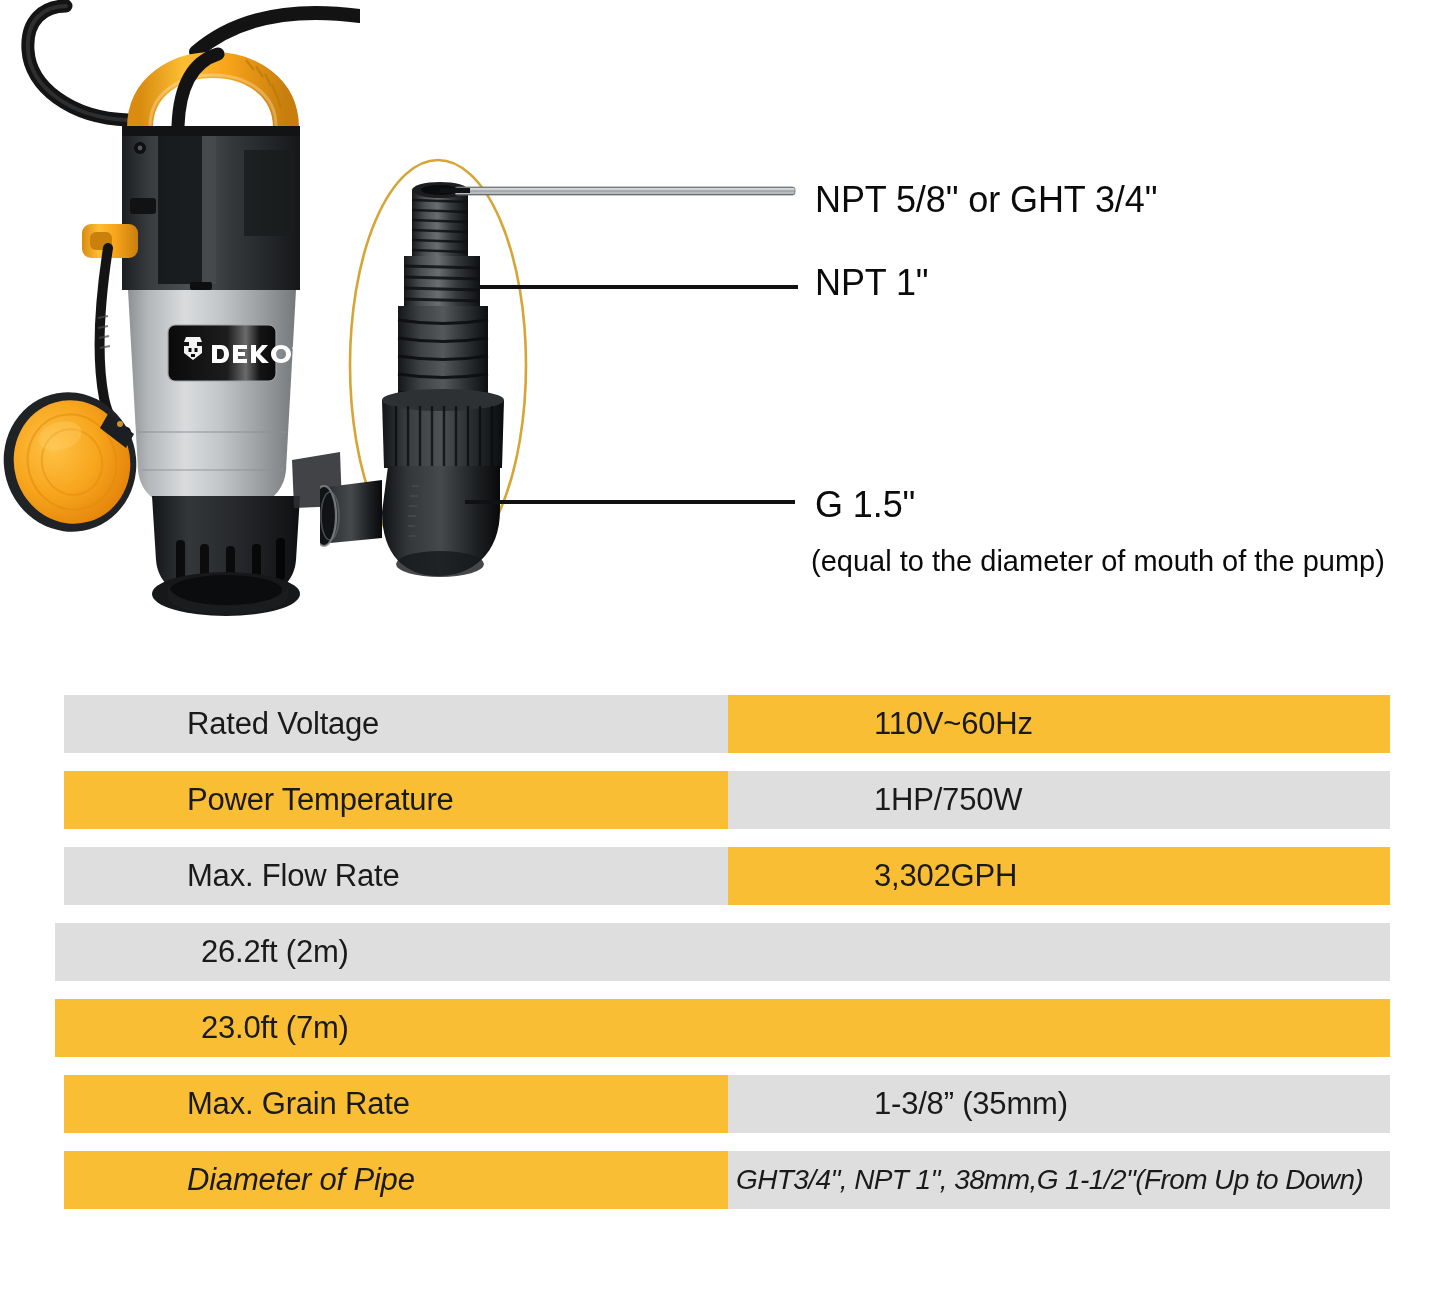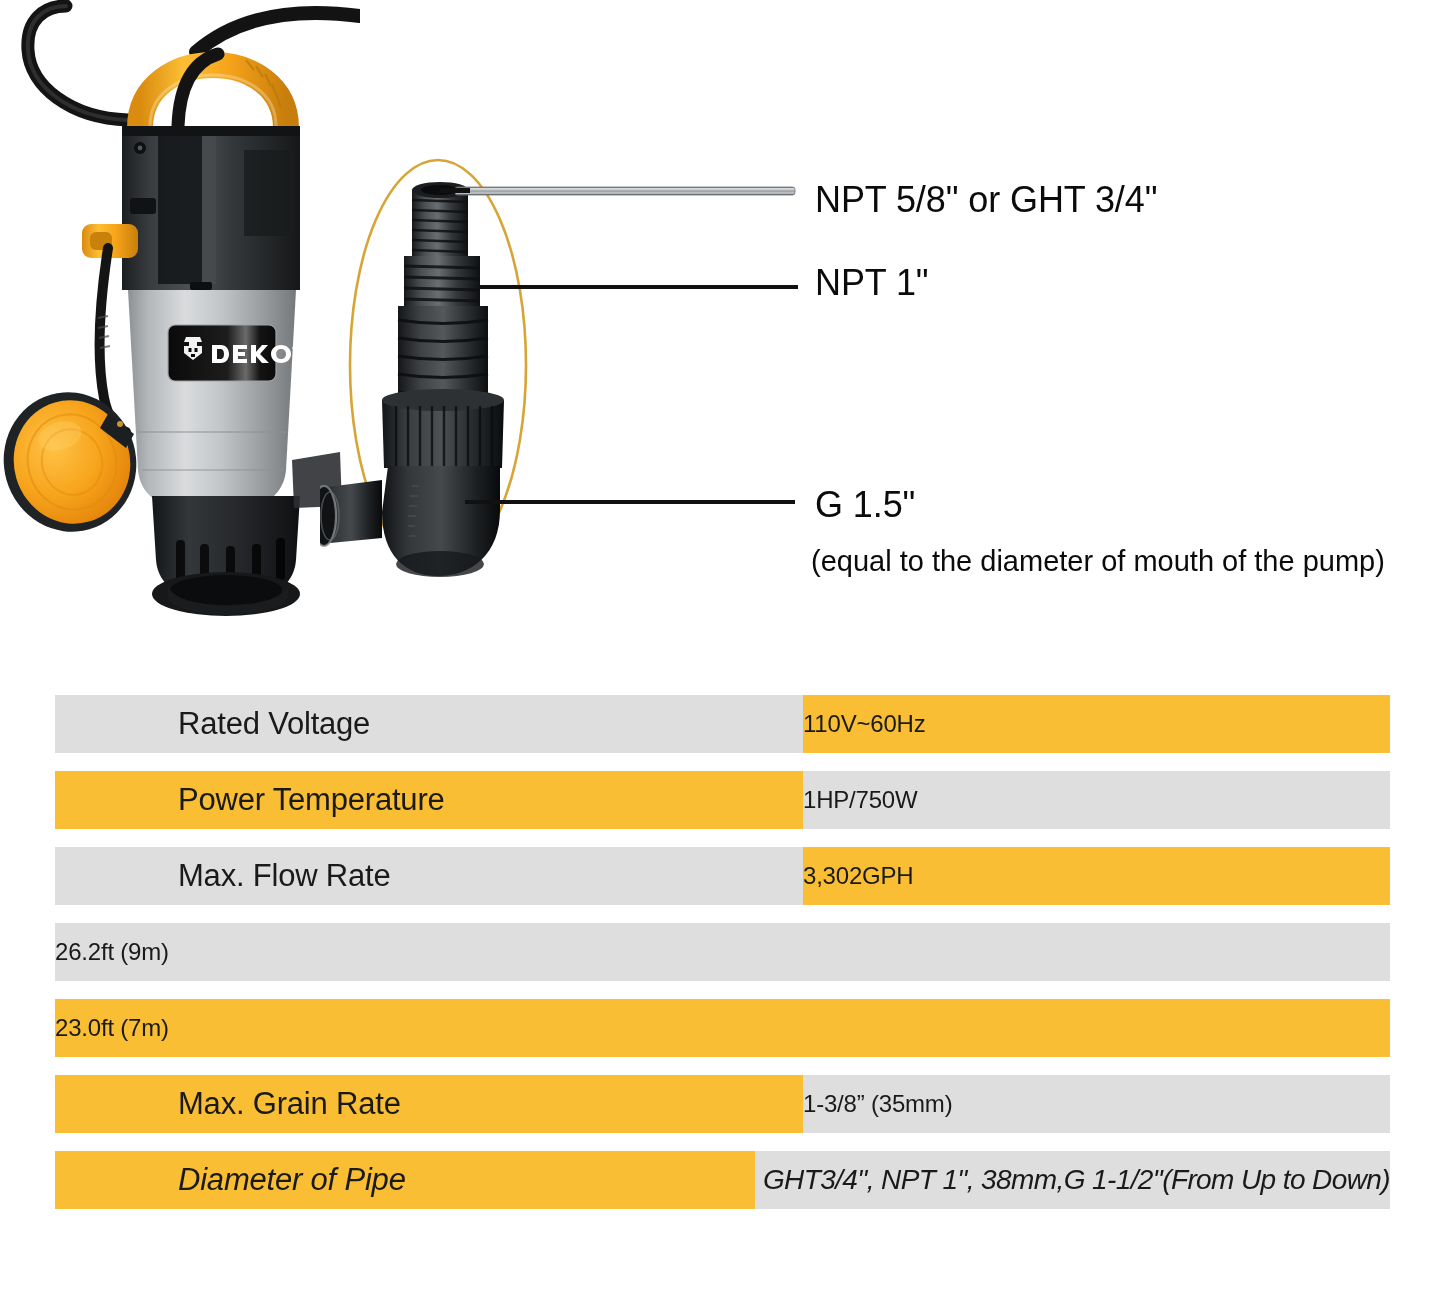--- a/index.html
+++ b/index.html
@@ -61,36 +61,38 @@
   .spec-row {
     position: relative;
     height: 58px;
     margin-bottom: 18px;
     display: flex;
     align-items: stretch;
   }
   .spec-row:last-child { margin-bottom: 0; font-style: italic; }
 
   .spec-label {
-    width: 748px;
+    width: 664px;
     display: flex;
     align-items: center;
     box-sizing: border-box;
     padding-left: 123px;
     font-size: 31px;
     color: #1a1a1a;
     letter-spacing: -0.2px;
     white-space: nowrap;
+    margin-left: 9px;
   }
   .spec-value {
     flex: 1;
     display: flex;
     align-items: center;
     box-sizing: border-box;
-    font-size: 24px;
+    padding-left: 146px;
+    font-size: 31px;
     color: #1a1a1a;
     letter-spacing: -0.2px;
     white-space: nowrap;
   }
   .spec-value.compact {
     padding-left: 8px;
     font-size: 28px;
     letter-spacing: -0.6px;
   }
   .fill-gray   { background: #dedede; }
@@ -396,21 +398,21 @@
     <div class="spec-label fill-yellow">Power Temperature</div>
     <div class="spec-value fill-gray">1HP/750W</div>
   </div>
 
   <div class="spec-row">
     <div class="spec-label fill-gray">Max. Flow Rate</div>
     <div class="spec-value fill-yellow">3,302GPH</div>
   </div>
 
   <div class="spec-row">
-    <div class="spec-value fill-gray">26.2ft (9m)</div>
+    <div class="spec-value fill-gray">26.2ft (2m)</div>
   </div>
 
   <div class="spec-row">
     <div class="spec-value fill-yellow">23.0ft (7m)</div>
   </div>
 
   <div class="spec-row">
     <div class="spec-label fill-yellow">Max. Grain Rate</div>
     <div class="spec-value fill-gray">1-3/8” (35mm)</div>
   </div>

